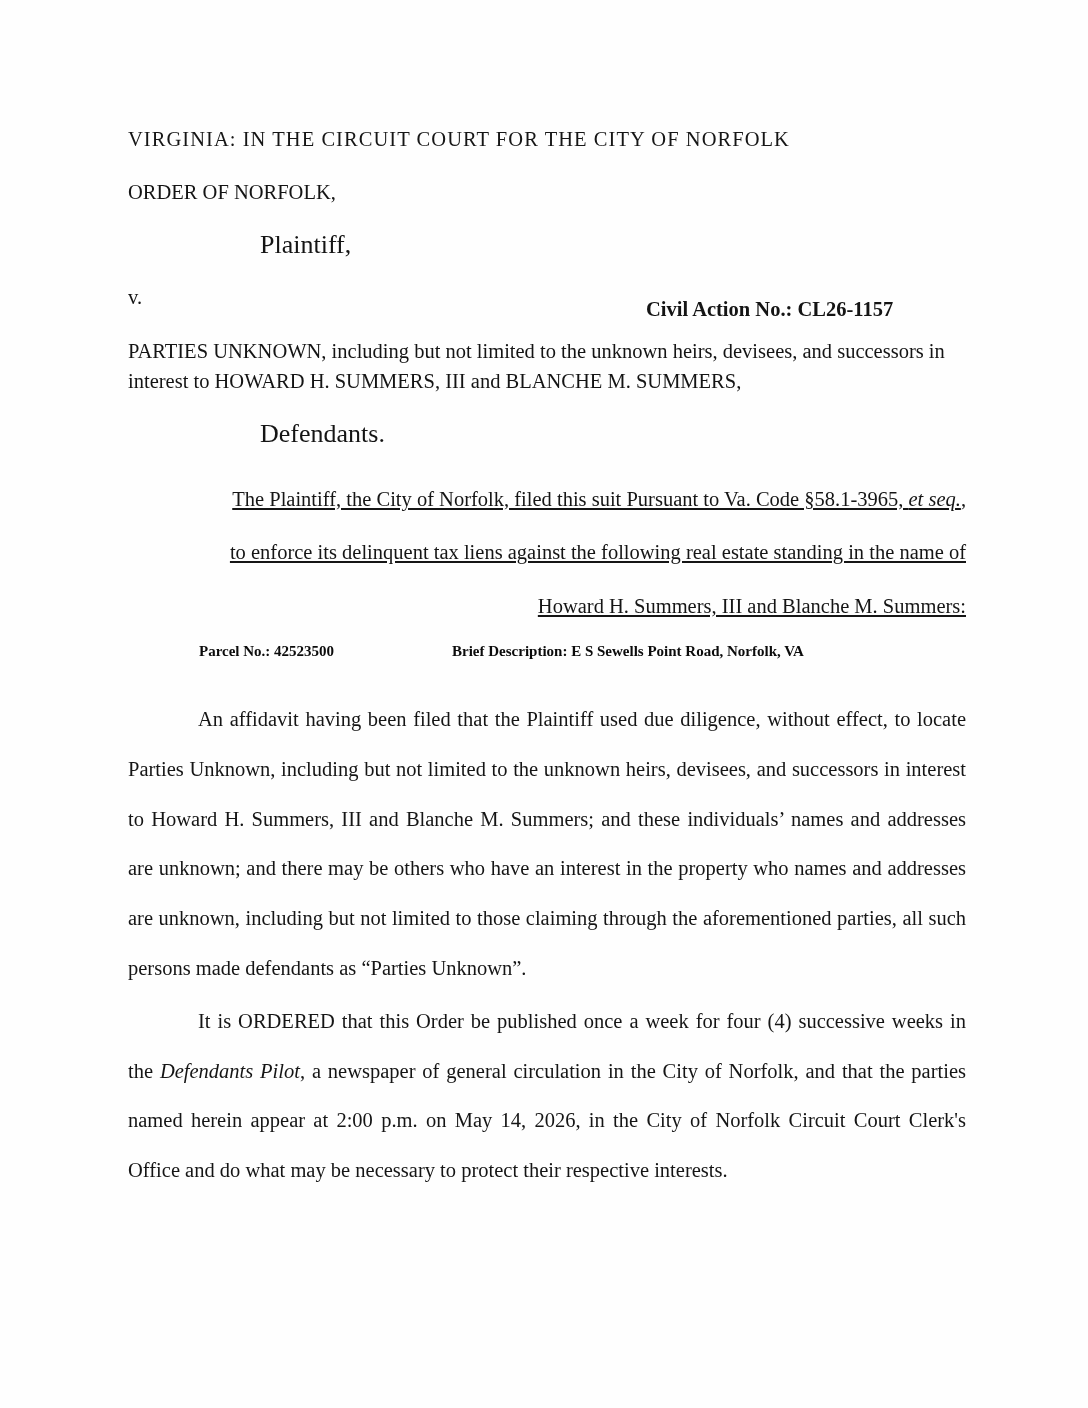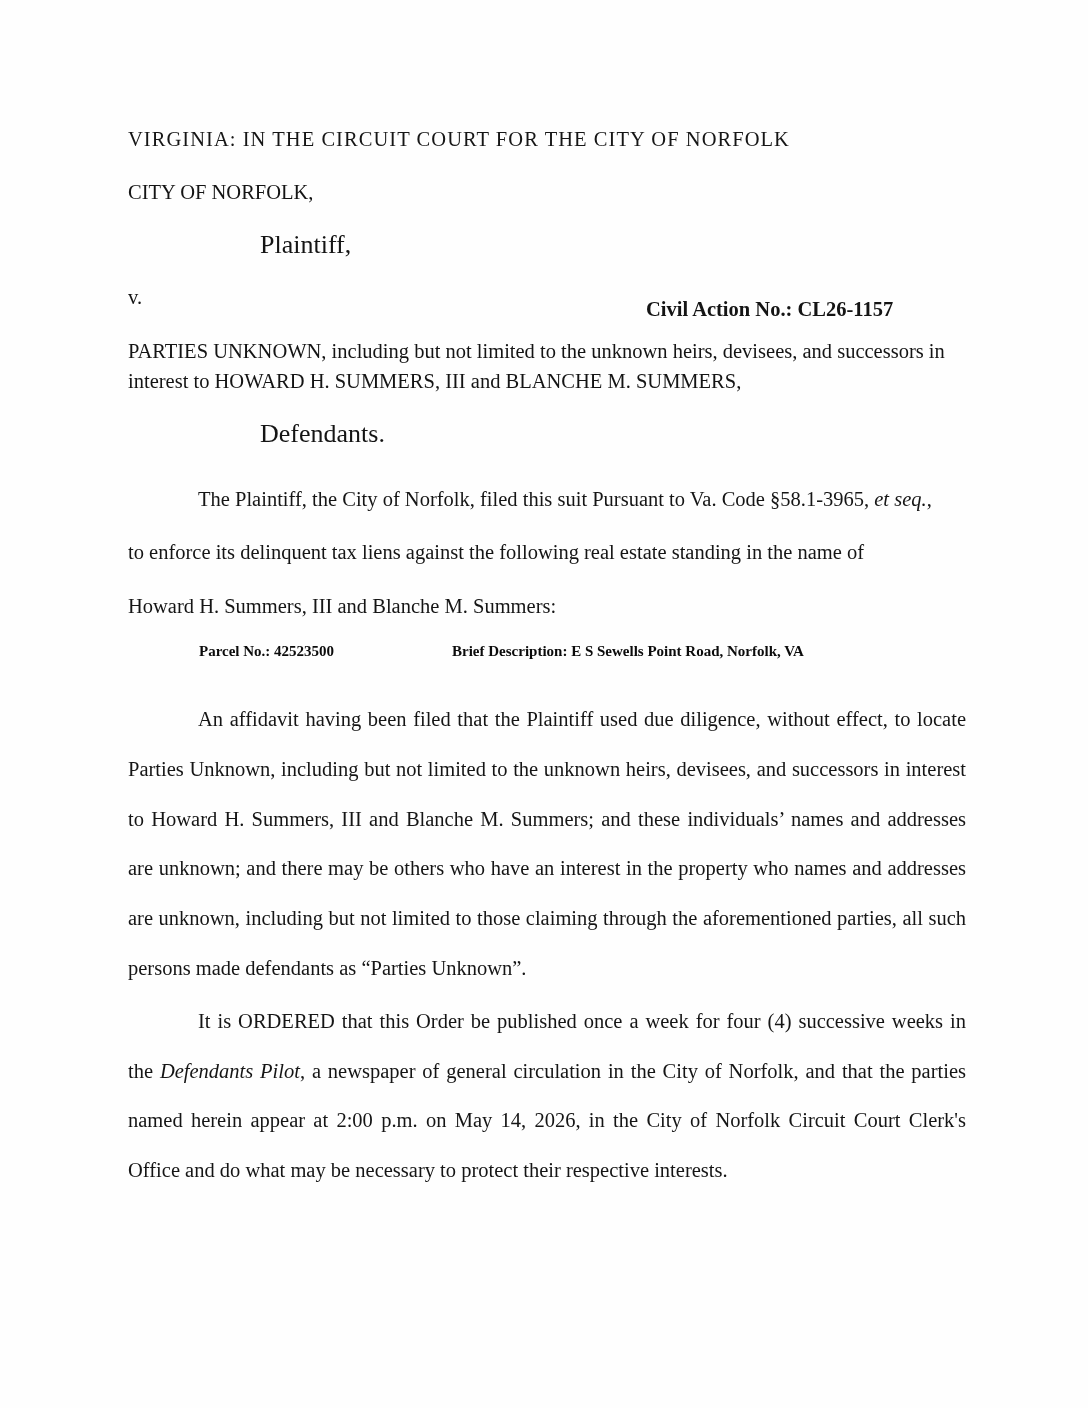--- a/index.html
+++ b/index.html
@@ -96,21 +96,22 @@
     line-height: 2.42;
     text-align: justify;
     text-justify: inter-word;
     margin: 0 0 4px 0;
     width: 838px;
   }
   .body-par.first {
     text-indent: 70px;
   }
   .body-par.nojust {
-    text-align: left;
+    text-align: right;
+    text-decoration: underline;
   }
   .body-par em {
     font-style: italic;
   }
 
   
   .parcel-row {
     position: relative;
     height: 44px;
     margin-top: 12px;
@@ -133,21 +134,21 @@
   }
 </style>
 </head>
 <body>
 
 <div class="page">
   <div class="content">
 
     <div class="court-header">VIRGINIA: IN THE CIRCUIT COURT FOR THE CITY OF NORFOLK</div>
 
-    <div class="party-line">CITY OF NORFOLK,</div>
+    <div class="party-line">ORDER OF NORFOLK,</div>
 
     <div class="indent-party">Plaintiff,</div>
 
     <div class="vs-row">
       <span class="vs">v.</span>
       <span class="case-no">Civil Action No.: CL26-1157</span>
     </div>
 
     <div class="defendant-block">PARTIES UNKNOWN, including but not limited to the unknown heirs, devisees, and successors in interest to HOWARD H. SUMMERS, III and BLANCHE M. SUMMERS,</div>
 

